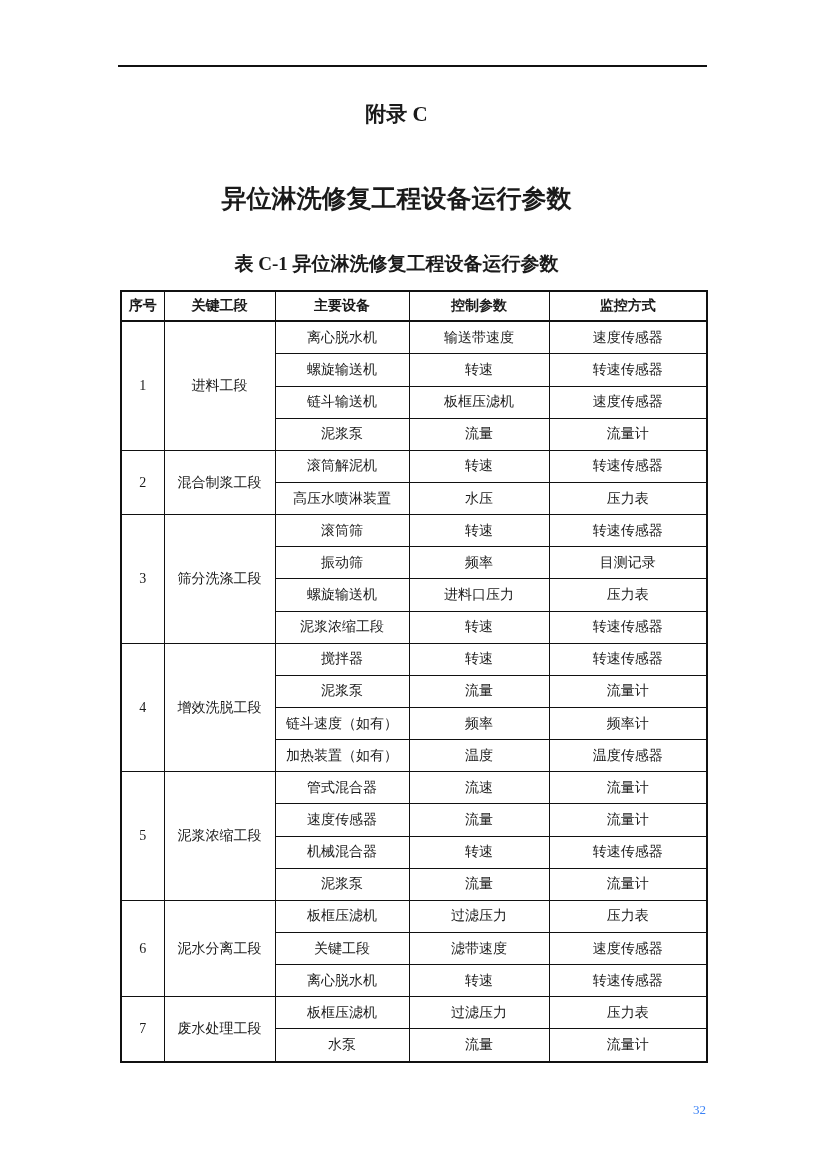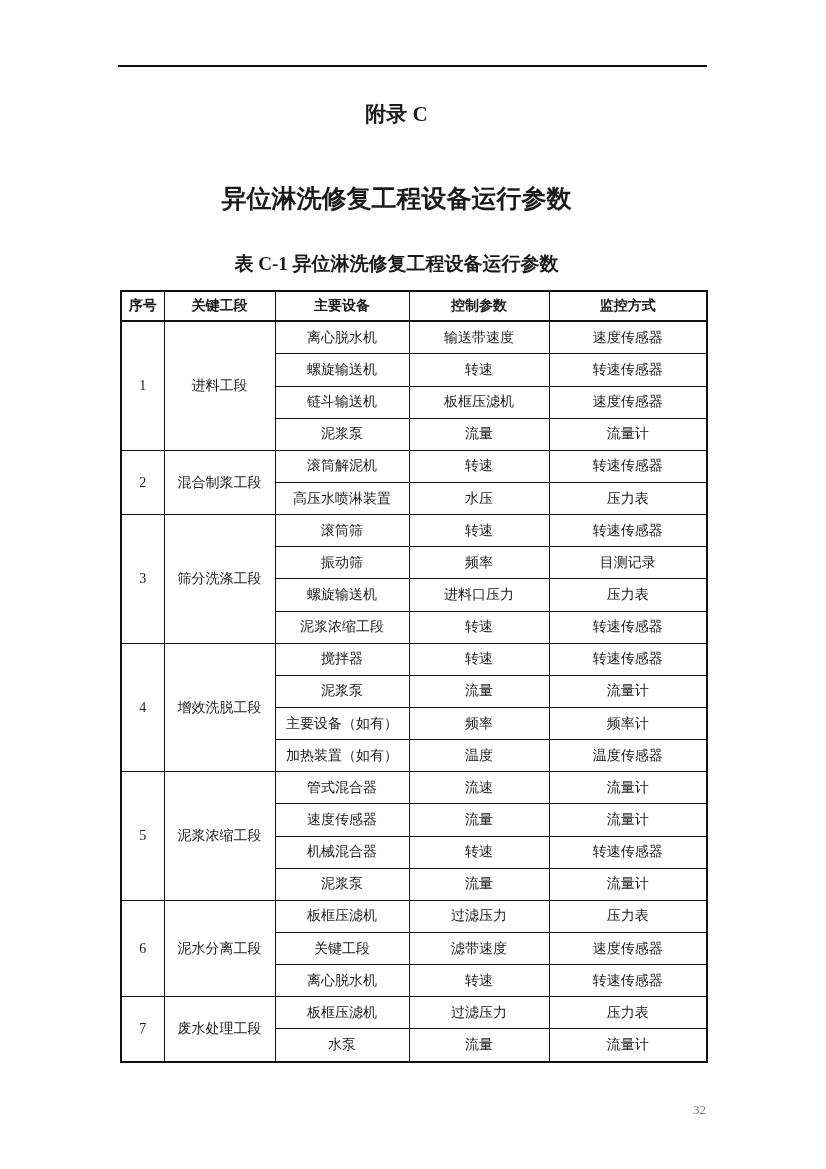--- a/index.html
+++ b/index.html
@@ -81,21 +81,21 @@
     height: 28px;
     margin-top: 14px;
   }
   #page-number {
     position: absolute;
     left: 660px;
     top: 1102px;
     width: 46px;
     text-align: right;
     font-size: 13px;
-    color: #737373;
+    color: #3b82f6;
   }
 </style>
 </head>
 <body>
 
 <div id="page">
 
   <div id="top-rule"></div>
 
   <div id="appendix-title" class="heading-area">附录 C</div>
@@ -185,21 +185,21 @@
           <td>搅拌器</td>
           <td>转速</td>
           <td>转速传感器</td>
         </tr>
         <tr>
           <td>泥浆泵</td>
           <td>流量</td>
           <td>流量计</td>
         </tr>
         <tr>
-          <td>主要设备（如有）</td>
+          <td>链斗速度（如有）</td>
           <td>频率</td>
           <td>频率计</td>
         </tr>
         <tr>
           <td>加热装置（如有）</td>
           <td>温度</td>
           <td>温度传感器</td>
         </tr>
         <tr>
           <td rowspan="4">5</td>

